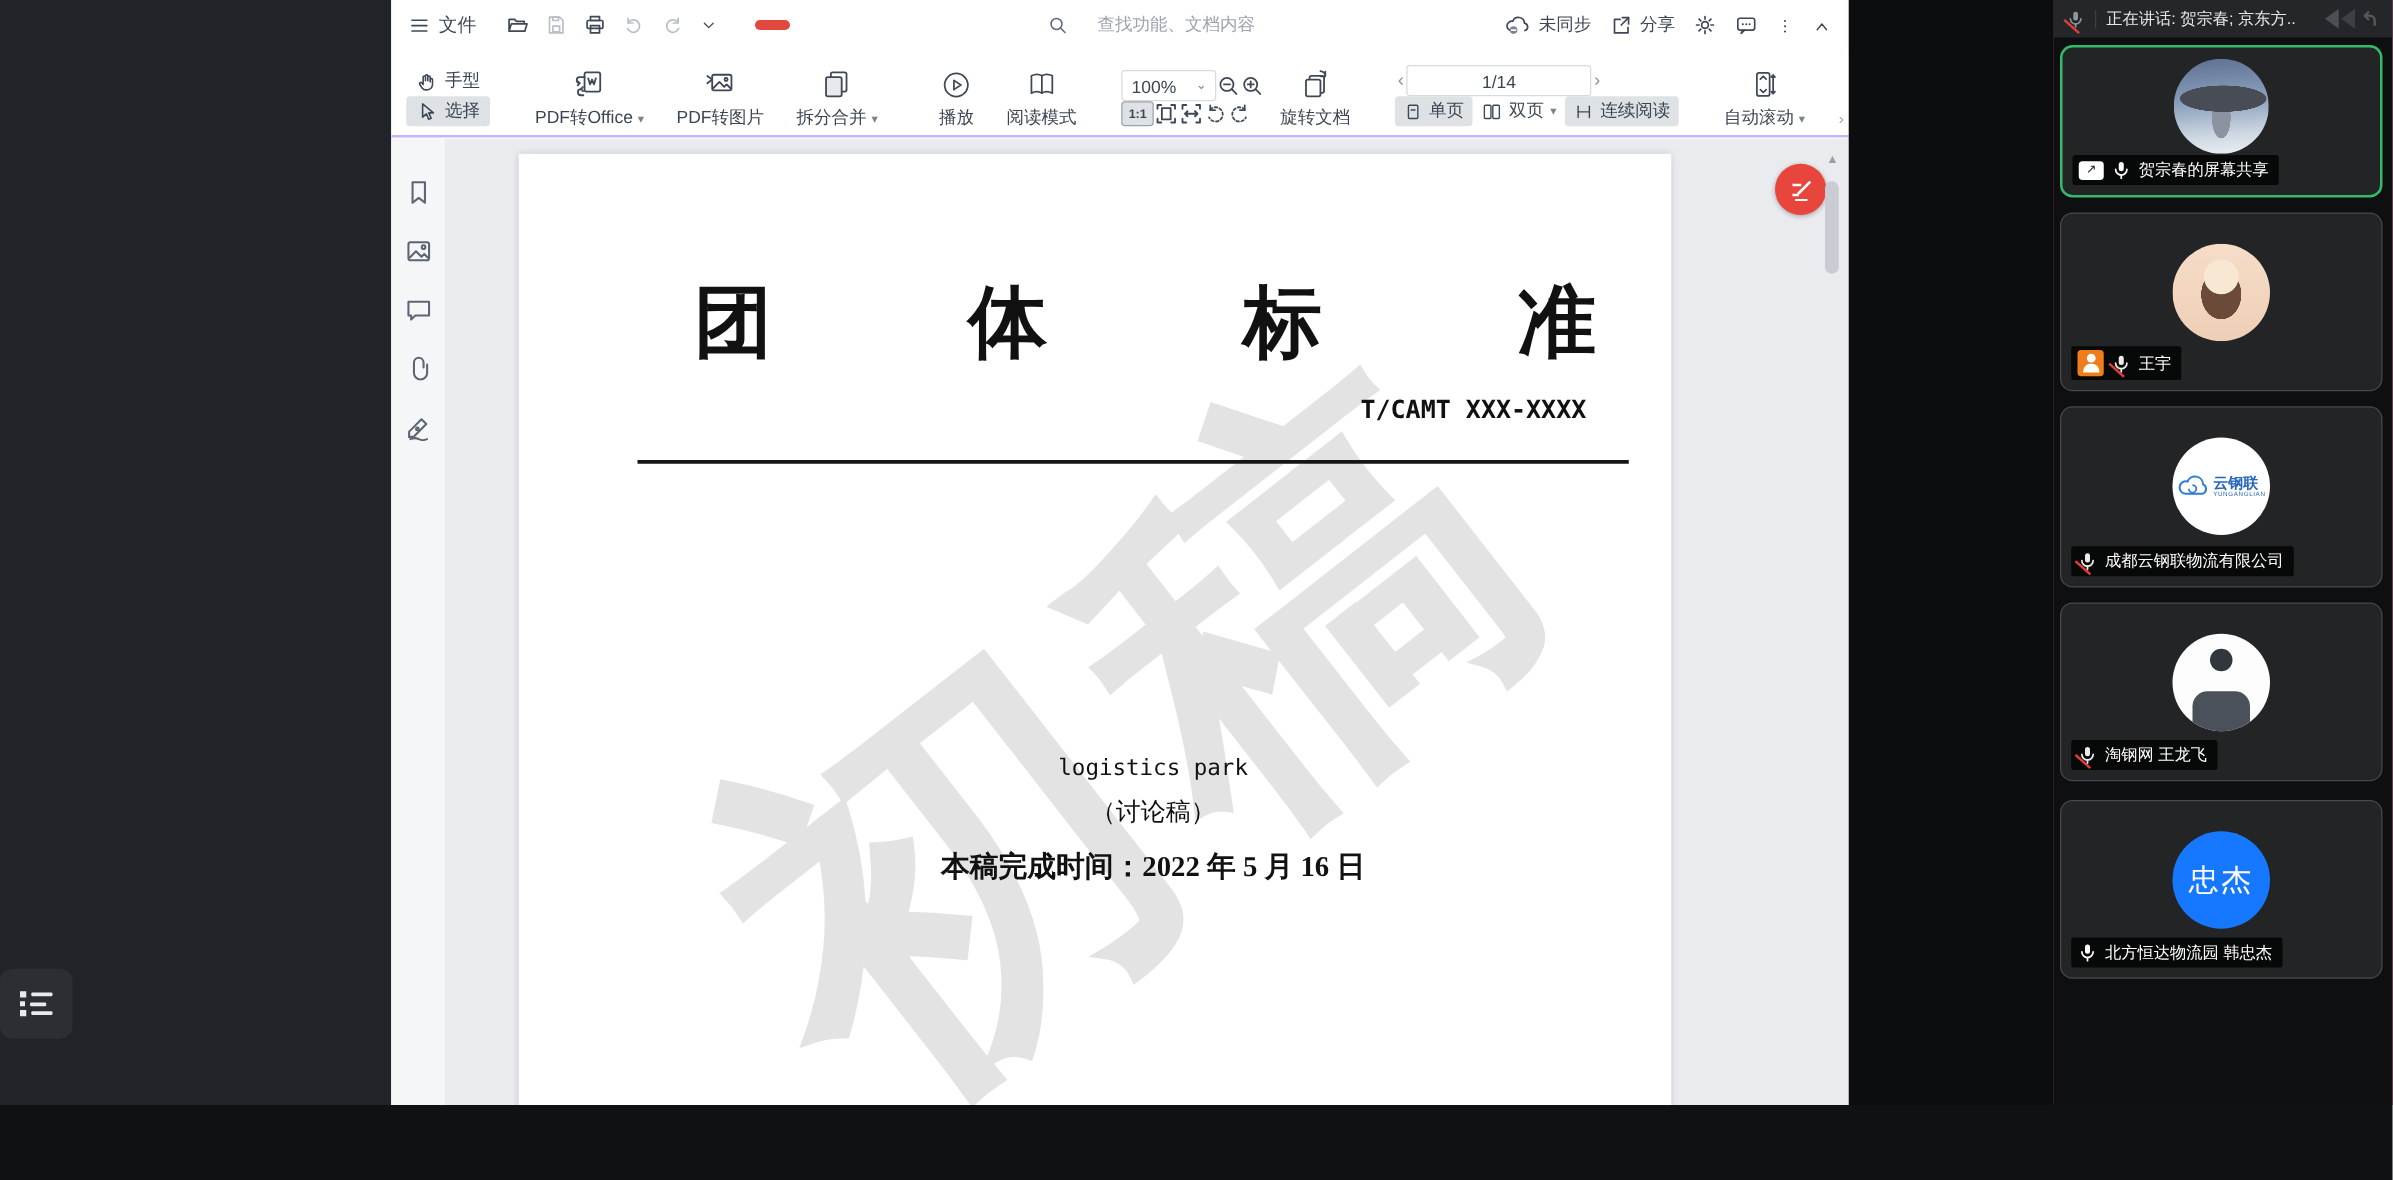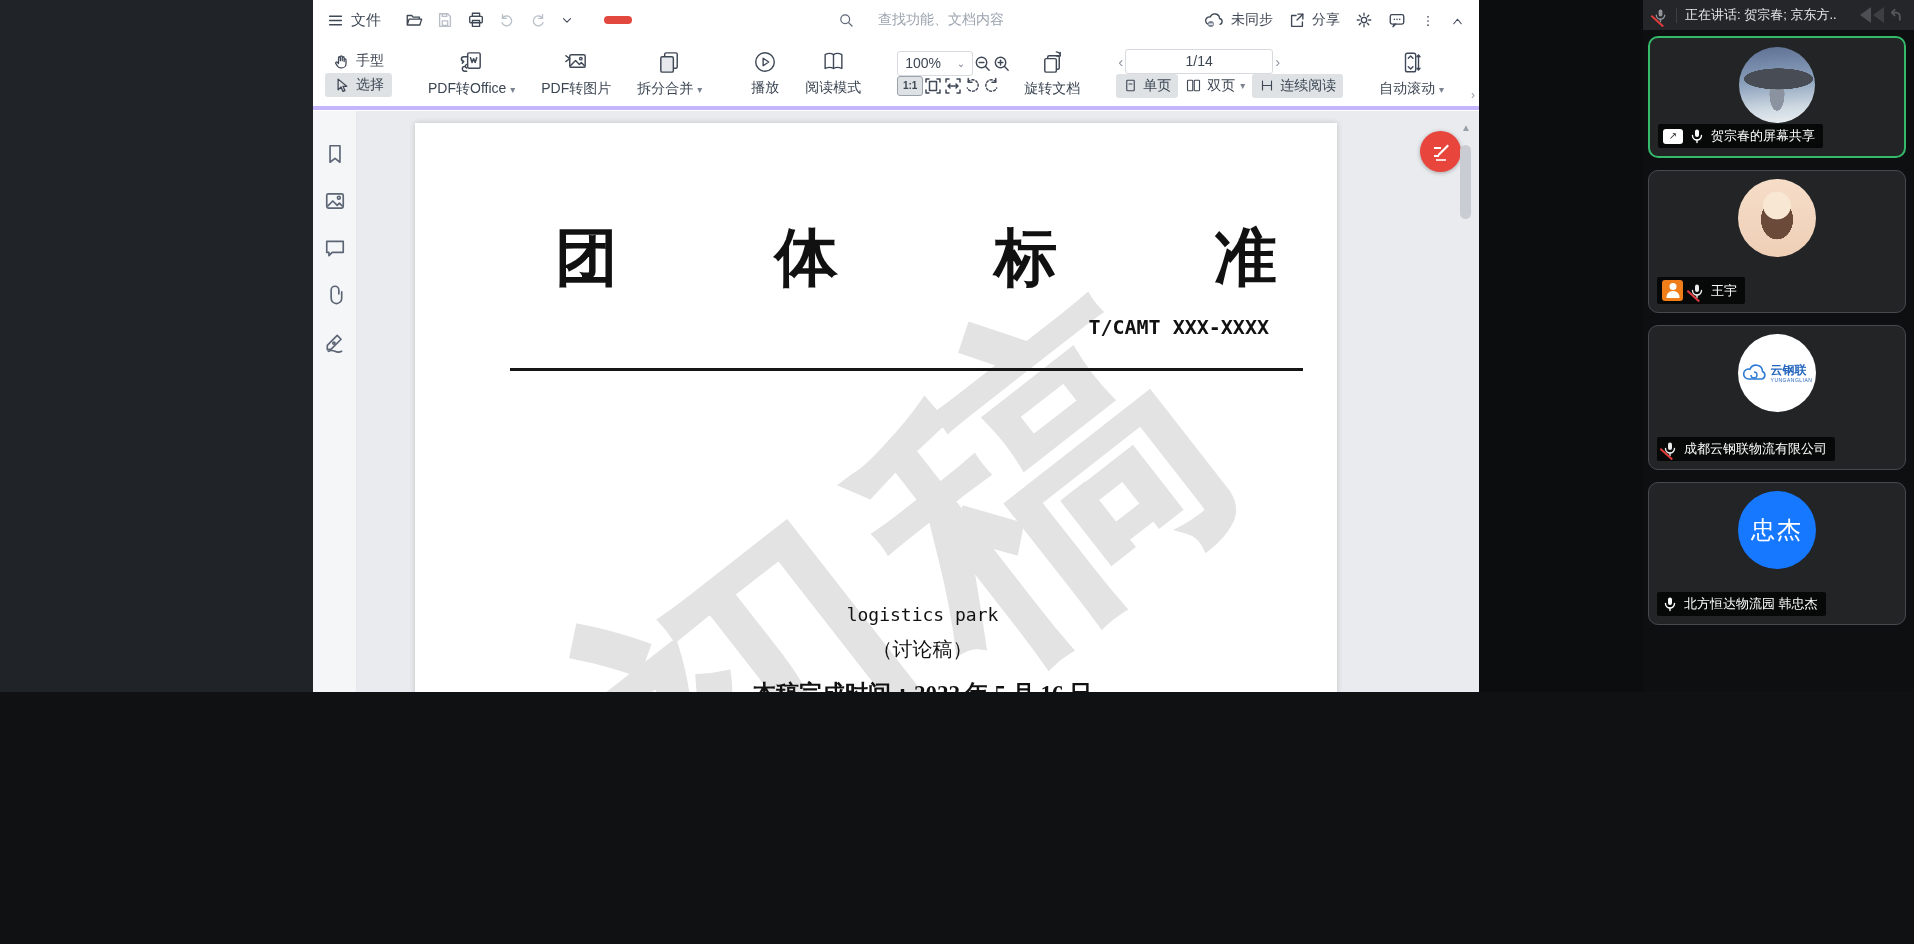--- a/index.html
+++ b/index.html
@@ -1,16 +1,16 @@
 <!DOCTYPE html>
 <html><head>
 <meta charset="utf-8">
 <style>
   html,body{margin:0;padding:0;background:#101113;font-family:"Liberation Sans","DejaVu Sans",sans-serif;}
-  #stage{position:relative;width:1914px;height:692px;overflow:hidden;background:#ec4899;}
+  #stage{position:relative;width:1914px;height:884px;overflow:hidden;background:#ec4899;}
   svg{display:block}
   .ic{stroke:#5c6574;fill:none;stroke-width:1.5;stroke-linecap:round;stroke-linejoin:round}
   .ic-dark{stroke:#3f4856}
   .ic-pale{stroke:#b9bfc9}
 
   
   #left-strip{position:absolute;left:0;top:0;width:313px;height:944px;background:#202327;}
   #outline-btn{position:absolute;left:0;top:775px;width:58px;height:56px;background:#2b2f34;border-radius:10px;display:flex;align-items:center;justify-content:center;}
   .outline-glyph{width:26px}
   .outline-glyph .row{display:flex;align-items:center;gap:4px;margin:3px 0}
@@ -22,21 +22,21 @@
   .menubar{position:absolute;left:0;top:0;width:100%;height:40px;background:#fff;display:flex;align-items:center;padding:0 14px;box-sizing:border-box;gap:10px;color:#3e4755;font-size:15px;}
   .mb-group{display:flex;align-items:center;gap:13px;}
   .mb-file{display:flex;align-items:center;gap:7px;margin-right:14px;}
   .tabs{display:flex;align-items:center;gap:27px;margin-left:20px;}
   .tab{cursor:pointer;white-space:nowrap;}
   .tab.active{background:#e2483d;color:#fff;border-radius:14px;padding:4px 14px;}
   .searchbox{display:flex;align-items:center;gap:24px;margin-left:34px;color:#9aa3ae;font-size:14px;min-width:165px;}
   .mb-right{display:flex;align-items:flex-end;gap:15px;margin-left:auto;color:#3e4755;}
   .mb-right .lbl{font-size:14px;margin-left:-9px;}
 
-  .toolbar{position:absolute;left:0;top:40px;width:1310px;height:70px;background:#fff;border-bottom:4px solid #c4b5fd;display:flex;align-items:center;padding:5px 0 5px 12px;box-sizing:border-box;color:#3c4653;}
+  .toolbar{position:absolute;left:0;top:40px;width:1310px;height:70px;background:#fff;border-bottom:2px solid #c4b5fd;display:flex;align-items:flex-end;padding:5px 0 5px 12px;box-sizing:border-box;color:#3c4653;}
   .tb-sep{width:1px;background:#eceef0;margin:4px 11px;}
   .tool-col{display:flex;flex-direction:column;justify-content:space-between;padding:2px 0;}
   .tool-row{display:flex;align-items:center;gap:6px;font-size:14px;padding:3px 8px;border-radius:3px;white-space:nowrap;}
   .tool-row.hl{background:#dfe2e5;}
   .tool-big{display:flex;flex-direction:column;align-items:center;justify-content:center;gap:4px;font-size:14px;padding:0 13px;white-space:nowrap;}
   .caret{font-size:10px;color:#7a8290;}
   .zoomgrid,.pagegrid{display:flex;flex-direction:column;justify-content:space-between;padding:2px 0;}
   .zg-row,.pg-row{display:flex;align-items:center;gap:0;}
   .zoom-select{width:76px;height:25px;border:1px solid #d7dade;border-radius:3px;display:flex;align-items:center;justify-content:space-between;padding:0 7px;font-size:14px;box-sizing:border-box;}
   .sq-btn{width:26px;height:23px;display:flex;align-items:center;justify-content:center;border-radius:3px;font-size:12px;}
@@ -90,21 +90,21 @@
   .chev{width:0;height:0;border-top:8px solid transparent;border-bottom:8px solid transparent;border-right:11px solid #4c4f54;}
   .tiles{position:absolute;left:0;top:0;width:100%;height:944px;}
   .tile{position:absolute;left:5px;width:258px;background:#222426;border:1px solid #47494e;border-radius:10px;box-sizing:border-box;overflow:hidden;}
   .tile.active{border:2px solid #35b96a;}
   .tile:nth-of-type(1){top:36px;height:122px;}
   .tile:nth-of-type(2){top:170px;height:143px;}
   .tile:nth-of-type(3){top:325px;height:145px;}
   .tile:nth-of-type(4){top:482px;height:143px;}
   .tile:nth-of-type(5){top:640px;height:143px;}
   .tile:nth-of-type(6){top:793px;height:150px;}
-  .avatar{position:absolute;left:50%;transform:translateX(-50%);top:8px;width:78px;height:78px;border-radius:50%;background:#555;overflow:hidden;display:flex;align-items:center;justify-content:center;}
+  .avatar{position:absolute;left:50%;transform:translateX(-50%);top:24px;width:78px;height:78px;border-radius:50%;background:#555;overflow:hidden;display:flex;align-items:center;justify-content:center;}
   .tile:nth-of-type(1) .avatar{top:9px;width:76px;height:76px;}
   .av-satellite .avatar{background:
       radial-gradient(ellipse 46% 14% at 52% 42%,#474c55 0 98%,transparent 100%),
       radial-gradient(ellipse 10% 22% at 50% 62%,#8b93a0 0 98%,transparent 100%),
       linear-gradient(175deg,#5d6f93 0%,#8ba0bc 45%,#cdd8e1 78%,#ecf1f4 100%);}
   .av-woman .avatar{background:
       radial-gradient(circle at 50% 34%,#f7e7d3 0 21%,transparent 22%),
       radial-gradient(ellipse 34% 42% at 50% 52%,#6b4a39 0 60%,transparent 61%),
       linear-gradient(#f6ddc8,#eecfb6);}
   .av-balloons .avatar{background:
@@ -542,20 +542,38 @@
               <svg class="mic-svg" width="16" height="16" viewBox="0 0 16 16">
                 <rect x="6" y="1.5" width="4" height="7.5" rx="2"></rect>
                 <path d="M3.5 7.5 a4.5 4.5 0 0 0 9 0"></path>
                 <line x1="8" y1="12" x2="8" y2="14.5"></line>
               </svg>
               <span class="mic-slash"></span>
             </span>
             <span class="nm">成都云钢联物流有限公司</span>
           </div>
         </div>
+        <div class="tile av-suit">
+          <div class="avatar">
+            
+            
+          </div>
+          <div class="tag">
+
+            <span class="micwrap muted">
+              <svg class="mic-svg" width="16" height="16" viewBox="0 0 16 16">
+                <rect x="6" y="1.5" width="4" height="7.5" rx="2"></rect>
+                <path d="M3.5 7.5 a4.5 4.5 0 0 0 9 0"></path>
+                <line x1="8" y1="12" x2="8" y2="14.5"></line>
+              </svg>
+              <span class="mic-slash"></span>
+            </span>
+            <span class="nm">淘钢网 王龙飞</span>
+          </div>
+        </div>
         <div class="tile av-initials">
           <div class="avatar">
             <span class="initials">忠杰</span>
 
           </div>
           <div class="tag">
 
             <span class="micwrap">
               <svg class="mic-svg" width="16" height="16" viewBox="0 0 16 16">
                 <rect x="6" y="1.5" width="4" height="7.5" rx="2"></rect>

